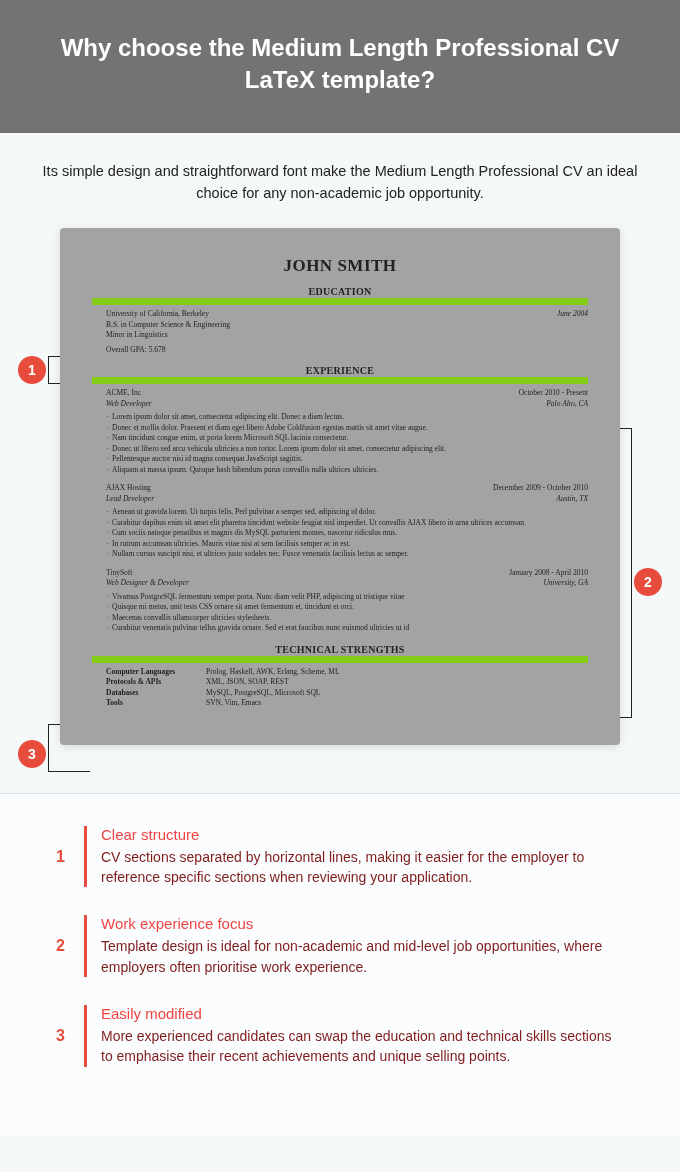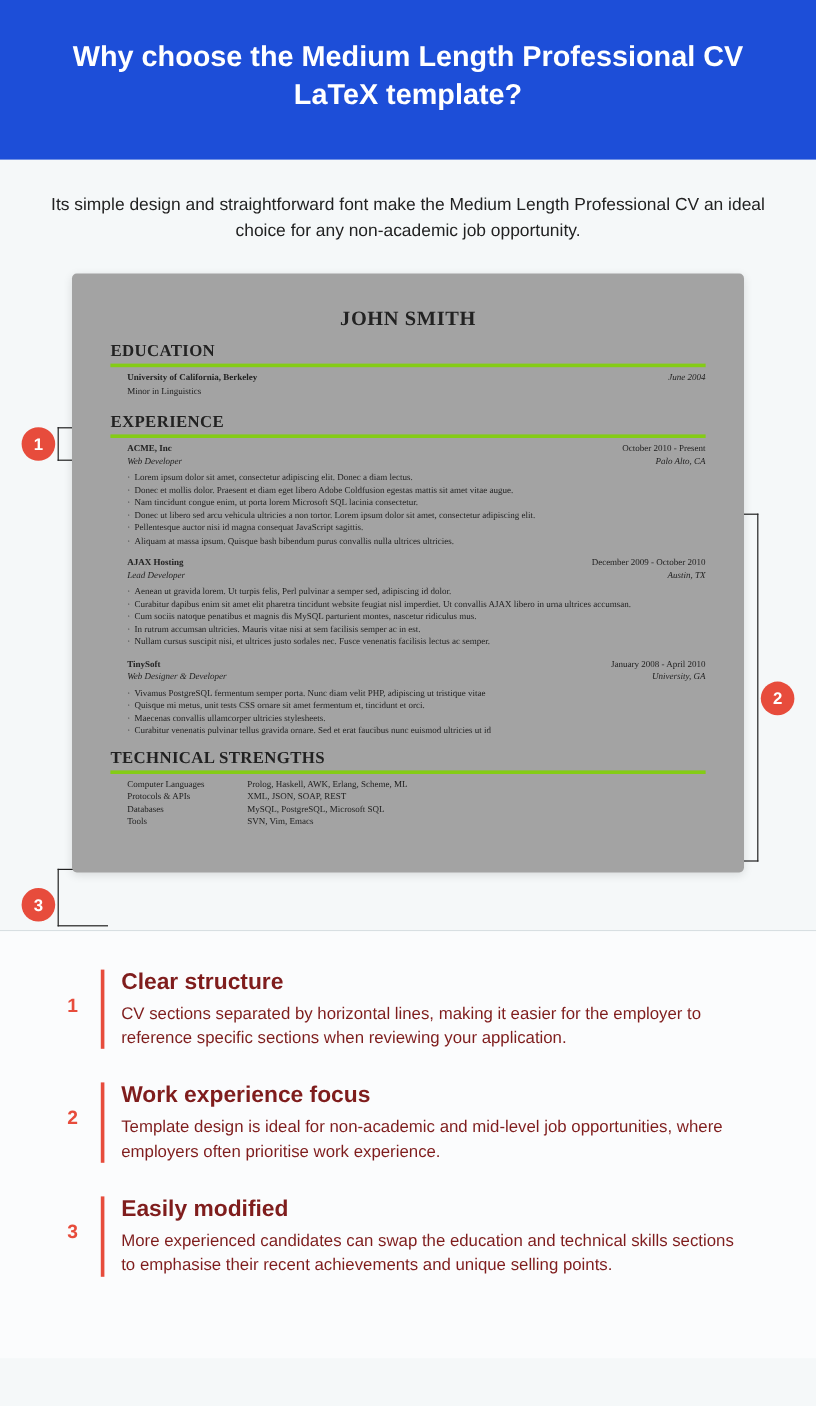--- a/index.html
+++ b/index.html
@@ -1,51 +1,51 @@
 <!DOCTYPE html>
 <html><head>
 <meta charset="utf-8">
 <style>
 * { margin: 0; padding: 0; box-sizing: border-box; }
 body { font-family: -apple-system, BlinkMacSystemFont, "Segoe UI", Helvetica, Arial, sans-serif; width: 680px; background: #f5f8f9; }
-.header { background: #1d4ed8; color: #fff; text-align: center; padding: 32px 40px 36px; }
+.header { background: #737373; color: #fff; text-align: center; padding: 32px 40px 36px; }
 .header h1 { font-size: 24px; font-weight: 700; line-height: 1.35; }
 .intro { padding: 28px 42px 24px; text-align: center; color: #222; font-size: 14.5px; line-height: 1.5; }
 .preview-wrap { position: relative; padding: 0 60px 40px; }
 .cv { background: #a3a3a3; border-radius: 4px; box-shadow: 0 2px 8px rgba(0,0,0,.12); padding: 28px 32px 36px; position: relative; font-family: Georgia, "Times New Roman", serif; color: #222; }
 .cv-name { text-align: center; font-weight: 700; font-size: 17px; letter-spacing: .5px; }
 .cv-contact { text-align: center; font-size: 7.5px; margin: 6px 0 2px; line-height: 1.5; }
 .cv-section { margin-top: 10px; }
-.cv-sec-title { font-weight: 700; font-size: 14px; letter-spacing: .3px; border-bottom: 3px solid #84cc16; padding-bottom: 1px; margin-bottom: 4px; }
+.cv-sec-title { font-weight: 700; font-size: 10px; letter-spacing: .3px; border-bottom: 7px solid #84cc16; padding-bottom: 1px; margin-bottom: 4px; text-align: center; }
 .cv-body { padding-left: 14px; font-size: 7.5px; line-height: 1.4; }
 .cv-row { display: flex; justify-content: space-between; }
-.cv-row .l { font-weight: 700; }
+.cv-row .l { font-weight: 400; }
 .cv-row .r { font-style: italic; text-align: right; }
 .cv-sub { font-style: italic; }
 .cv-block { margin-bottom: 8px; }
 .cv-bullets { list-style: none; margin-top: 3px; }
 .cv-bullets li { position: relative; padding-left: 6px; }
 .cv-bullets li:before { content: "·"; position: absolute; left: 0; }
 .tech-row { display: flex; }
-.tech-row .k { font-weight: 400; width: 100px; }
+.tech-row .k { font-weight: 700; width: 100px; }
 .callout { position: absolute; width: 28px; height: 28px; background: #e74c3c; color: #fff; border-radius: 50%; display: flex; align-items: center; justify-content: center; font-weight: 700; font-size: 14px; font-family: -apple-system, sans-serif; z-index: 5; }
 .callout.c1 { left: 18px; top: 128px; }
 .callout.c2 { right: 18px; top: 340px; }
 .callout.c3 { left: 18px; top: 512px; }
 .br-left { position: absolute; left: 48px; border: 1.5px solid #222; border-right: none; }
 .br-left.br1 { top: 128px; height: 28px; width: 42px; }
 .br-left.br3 { top: 496px; height: 48px; width: 42px; }
 .br-right { position: absolute; right: 48px; border: 1.5px solid #222; border-left: none; }
 .br-right.br2 { top: 200px; height: 290px; width: 42px; }
 .divider { height: 1px; background: #d8dfe2; margin: 8px 0 0; }
 .features { padding: 32px 56px 40px; background: #fbfcfd; }
 .feature { display: flex; margin-bottom: 28px; }
 .fnum { color: #e74c3c; font-weight: 700; font-size: 16px; width: 28px; padding-top: 22px; }
 .fcontent { border-left: 3px solid #e74c3c; padding-left: 14px; flex: 1; }
-.ftitle { font-weight: 700; font-size: 19px; color: #7f1d1d; margin-bottom: 4px; }
+.ftitle { font-weight: 400; font-size: 15px; color: #ef4444; margin-bottom: 4px; }
 .fdesc { font-size: 14px; color: #7f1d1d; line-height: 1.45; }
 </style>
 </head>
 <body>
 
 <div class="header">
   <h1>Why choose the Medium Length Professional CV LaTeX template?</h1>
 </div>
 
 <div class="intro">Its simple design and straightforward font make the Medium Length Professional CV an ideal choice for any non-academic job opportunity.</div>
@@ -61,22 +61,24 @@
   <div class="cv">
     <div class="cv-name">JOHN SMITH</div>
 
     <div class="cv-section">
       <div class="cv-sec-title">EDUCATION</div>
       <div class="cv-body">
         <div class="cv-row">
             <span class="l">University of California, Berkeley</span>
             <span class="r">June 2004</span>
           </div>
+        <div>B.S. in Computer Science &amp; Engineering</div>
         <div>Minor in Linguistics</div>
         <div style="height:4px"></div>
+        <div>Overall GPA: 5.678</div>
       </div>
     </div>
 
     <div class="cv-section">
       <div class="cv-sec-title">EXPERIENCE</div>
       <div class="cv-body" id="jobs">
           <div class="cv-block">
             <div class="cv-row">
               <span class="l">ACME, Inc</span>
               <span class="r" style="font-style:normal">October 2010 - Present</span>

